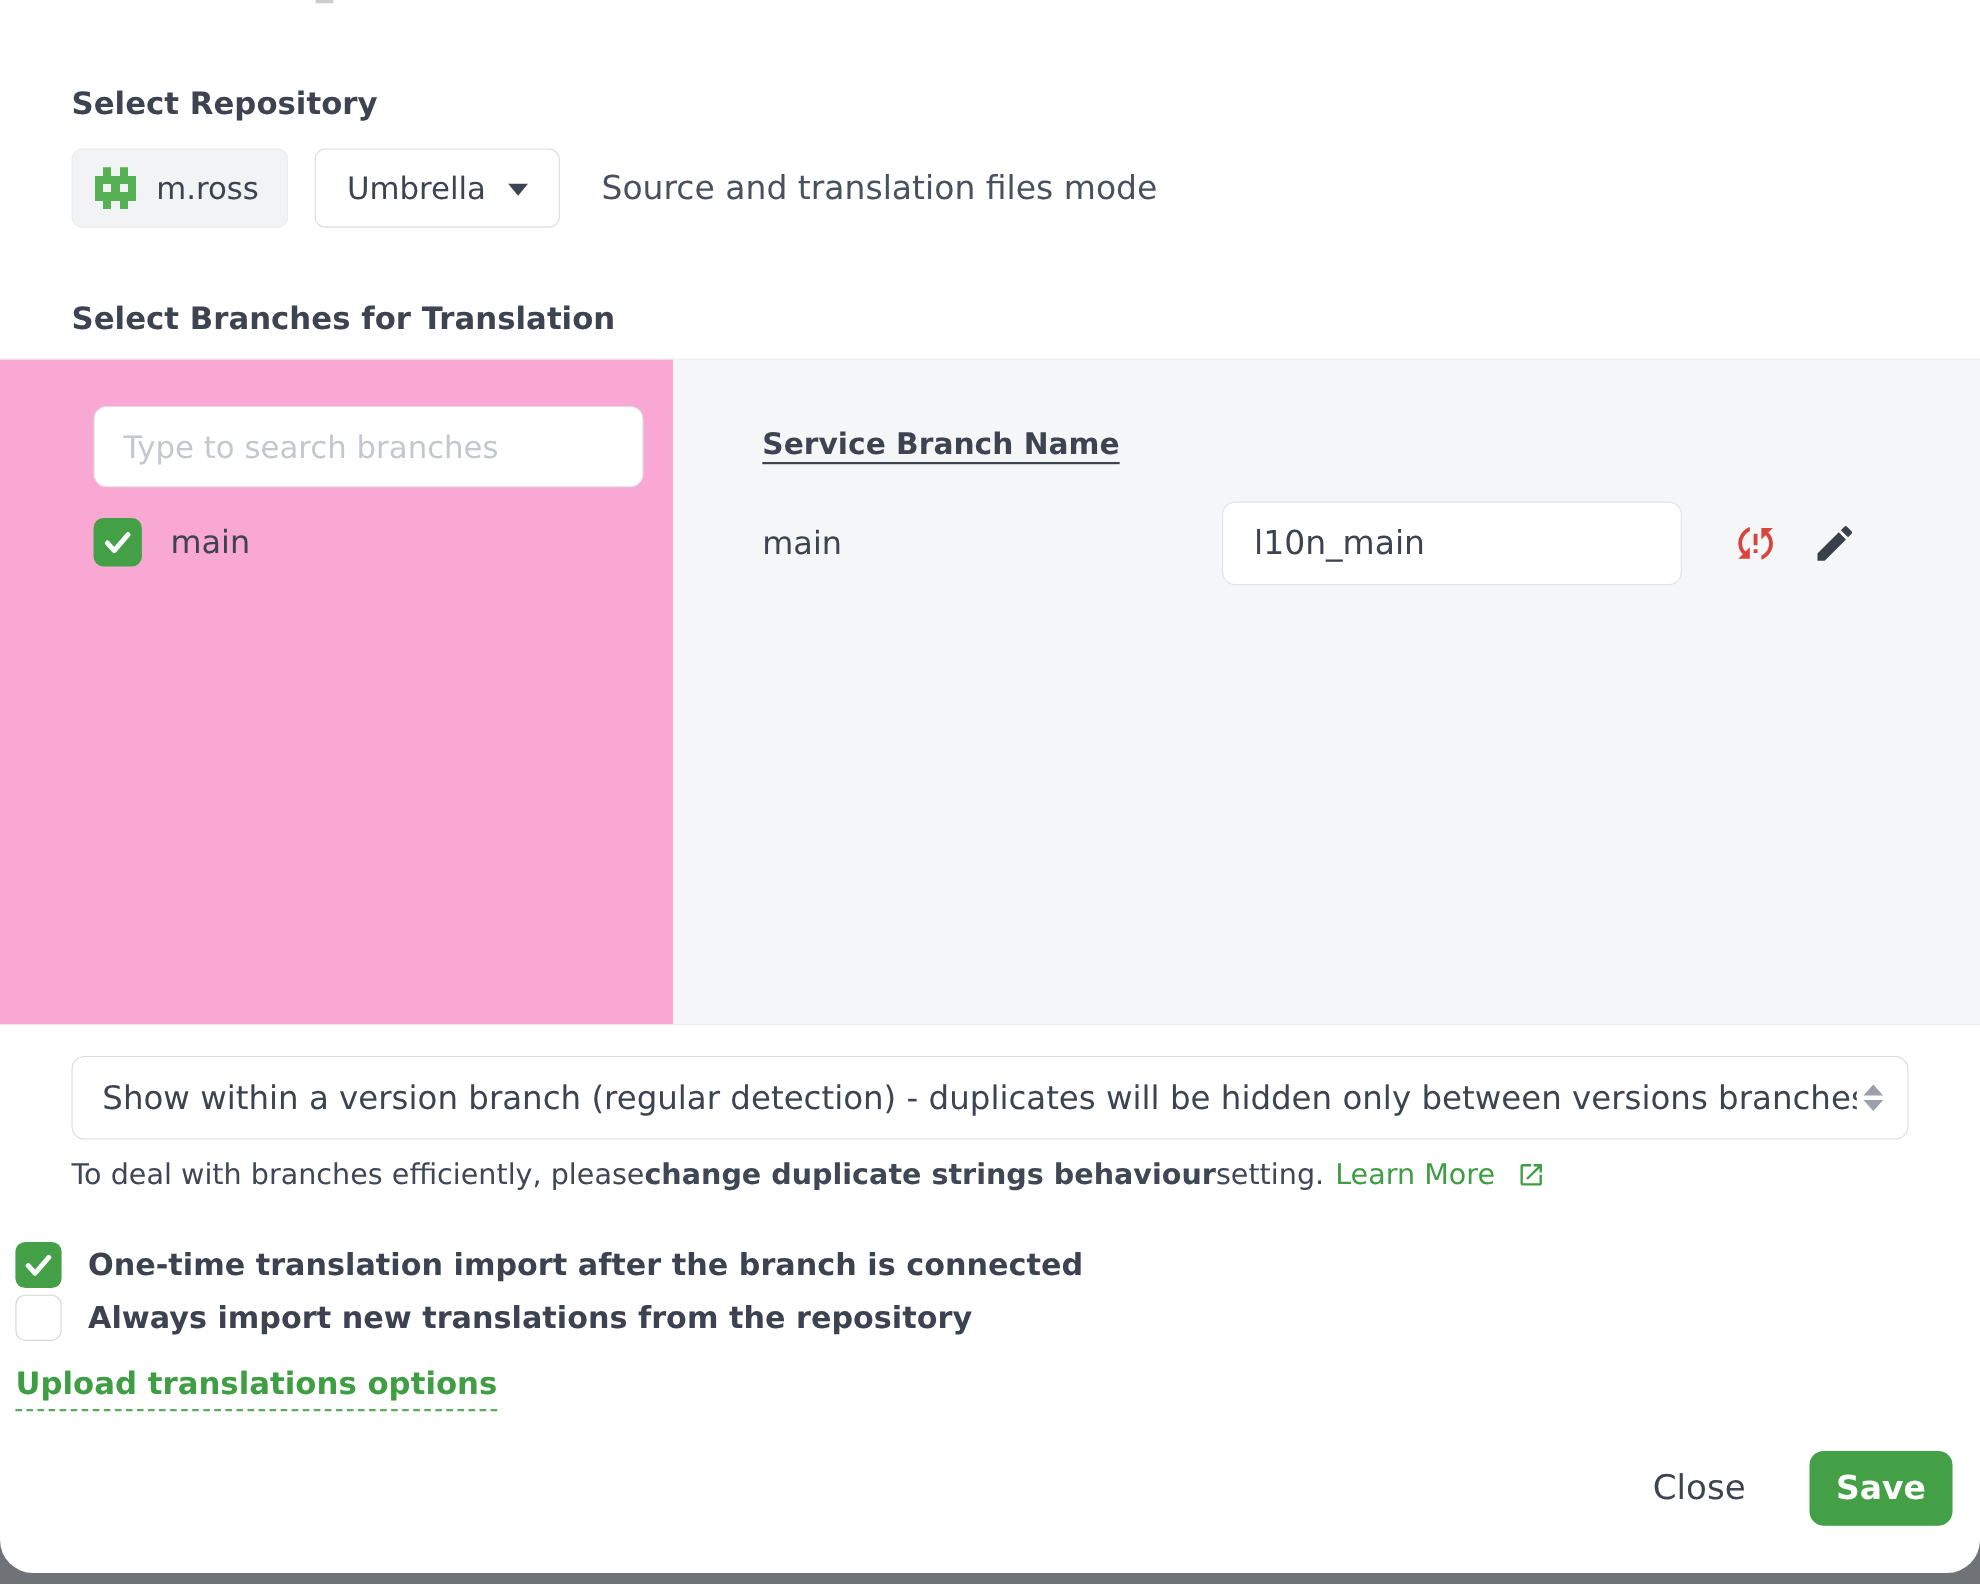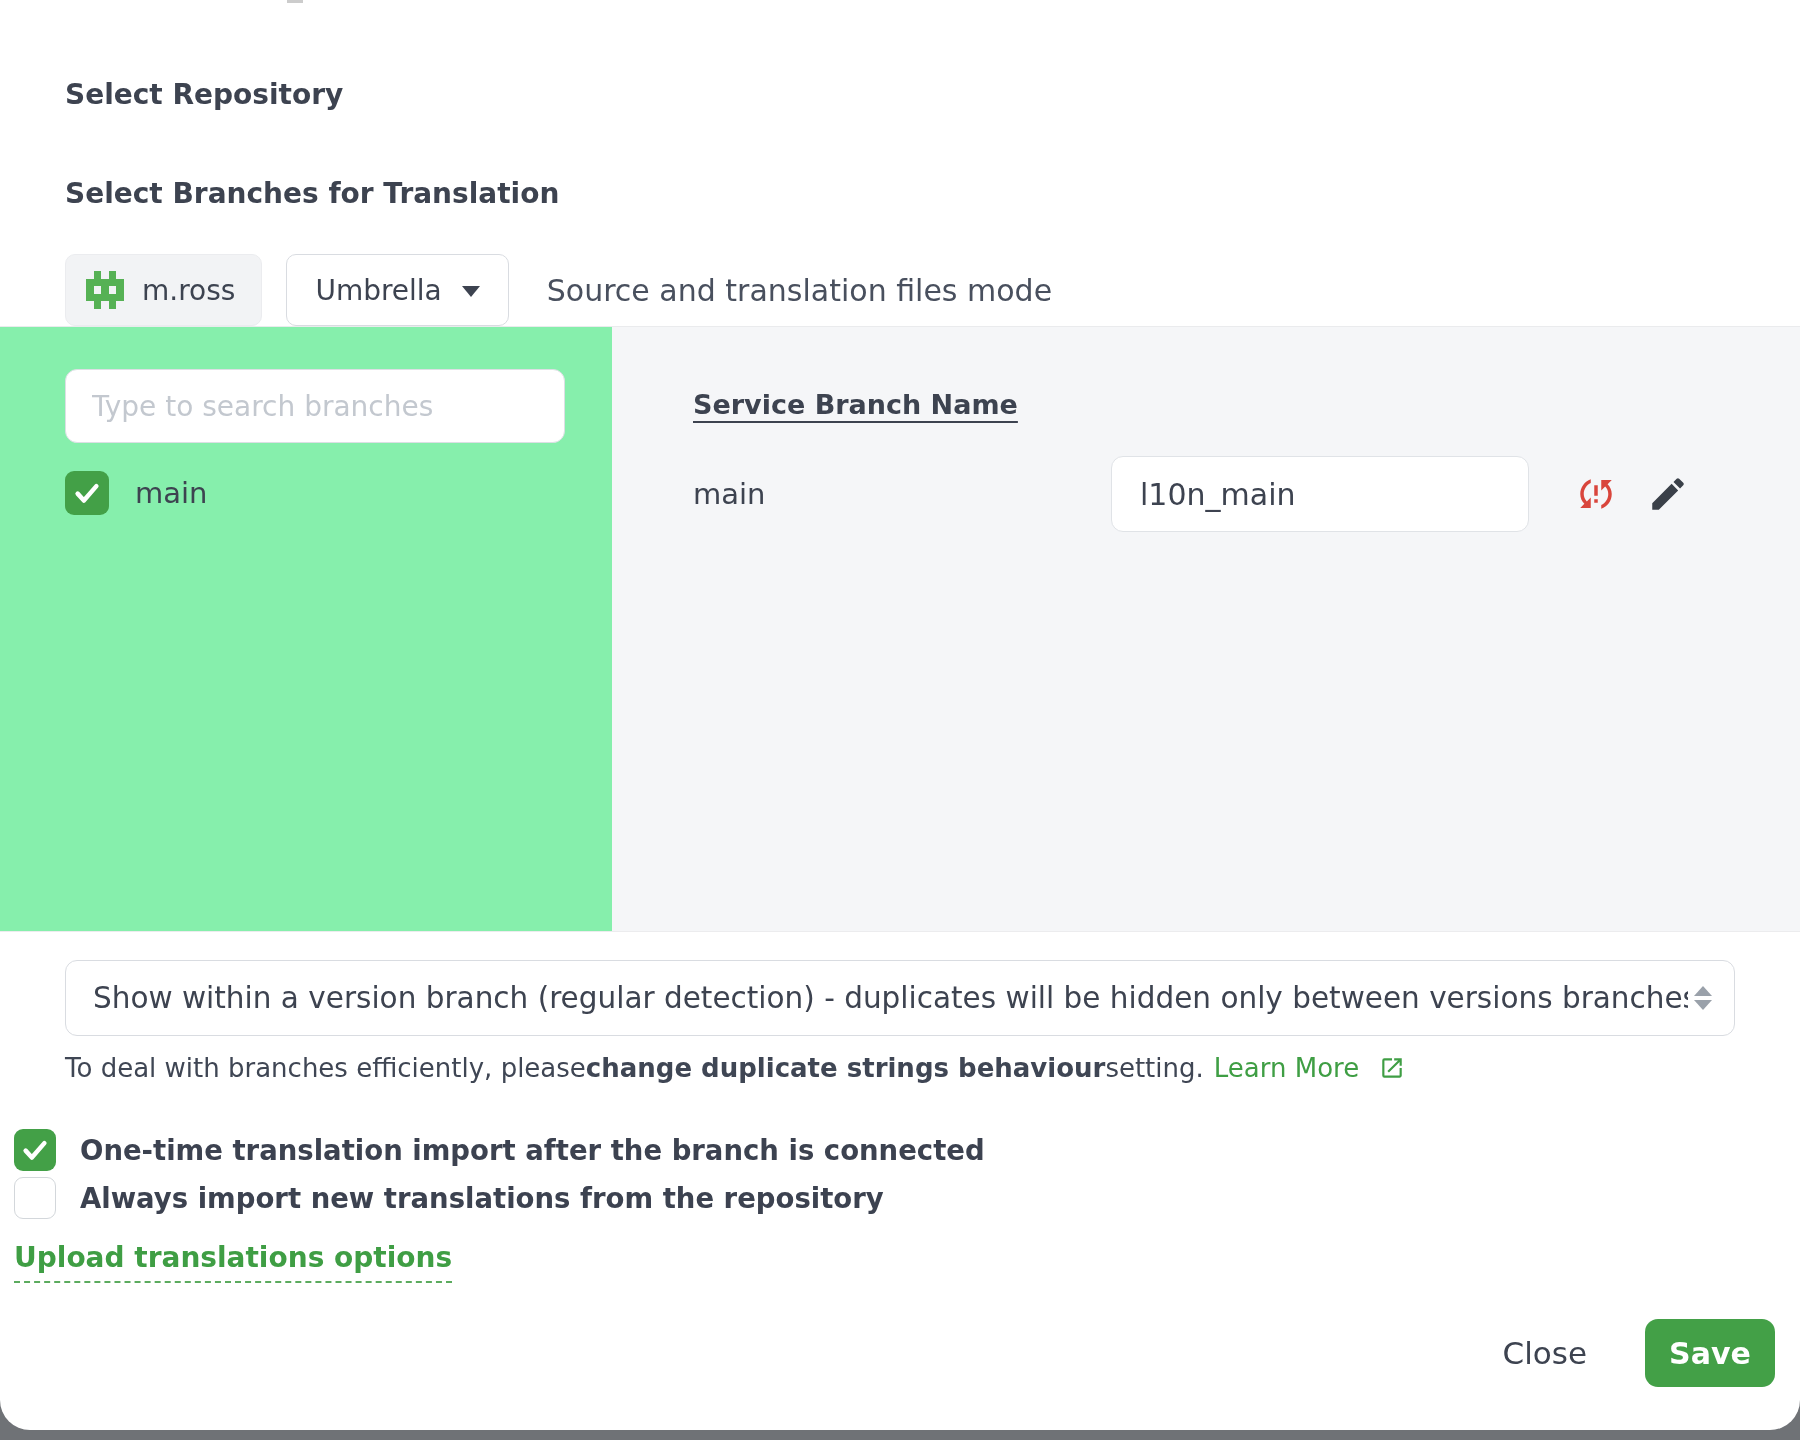--- a/index.html
+++ b/index.html
@@ -42,21 +42,21 @@
   .mode-text { margin-left:38px; font-size:30px; color:#49505e; }
   .label-branches { margin-top:66px; padding-bottom:20px; }
 
   
   .branches-section {
     border-top:1px solid #eaebed;
     border-bottom:1px solid #ececee;
     height:606px;
     display:flex;
   }
-  .branches-left { width:612px; background:#86efac; padding:42px 0 0 65px; }
+  .branches-left { width:612px; background:#f9a8d4; padding:42px 0 0 85px; }
   .search-input {
     width:500px; height:74px;
     border:1.5px solid #dcdfe4; border-radius:12px;
     font-family:inherit; font-size:28px; color:#3d4350;
     padding:0 26px; outline:none; background:#fff;
   }
   .search-input::placeholder { color:#c3c8cf; }
   .branch-check-row { margin-top:28px; display:flex; align-items:center; gap:26px; cursor:pointer; }
   .checkbox {
     width:44px; height:44px; border-radius:9px; flex:0 0 auto;
@@ -134,22 +134,20 @@
     font-family:inherit; font-size:30px; font-weight:600; cursor:pointer;
   }
 </style>
 </head>
 <body>
 
 <div class="modal">
   <div class="top-tick"></div>
 
   <div class="pad-x label-repo section-label">Select Repository</div>
-
-  <div class="pad-x label-branches section-label">Select Branches for Translation</div>
 
   <div class="pad-x repo-row">
     <div class="repo-chip">
       <svg class="identicon" viewBox="0 0 5 5" shape-rendering="crispEdges">
         <rect x="1" y="0" width="1" height="1" fill="#56b154"></rect>
           <rect x="3" y="0" width="1" height="1" fill="#56b154"></rect>
         <rect x="0" y="1" width="5" height="1" fill="#56b154"></rect>
         <rect x="0" y="2" width="1" height="1" fill="#56b154"></rect>
           <rect x="2" y="2" width="1" height="1" fill="#56b154"></rect>
           <rect x="4" y="2" width="1" height="1" fill="#56b154"></rect>
@@ -160,20 +158,22 @@
       <span class="chip-name">m.ross</span>
     </div>
 
     <div class="repo-select">
       <span class="repo-select-value">Umbrella</span>
       <span class="caret-down"></span>
     </div>
 
     <span class="mode-text">Source and translation files mode</span>
   </div>
+
+  <div class="pad-x label-branches section-label">Select Branches for Translation</div>
 
   <div class="branches-section">
     <div class="branches-left">
       <input class="search-input" type="text" placeholder="Type to search branches" style="">
       <div class="branch-check-row">
         <span class="checkbox checked">
           <svg viewBox="0 0 24 24" fill="none">
             <path d="M4.5 12.5l5 5.5L19.5 6.5" stroke="#ffffff" stroke-width="3.6" stroke-linecap="round" stroke-linejoin="round"></path>
           </svg>
         </span>

